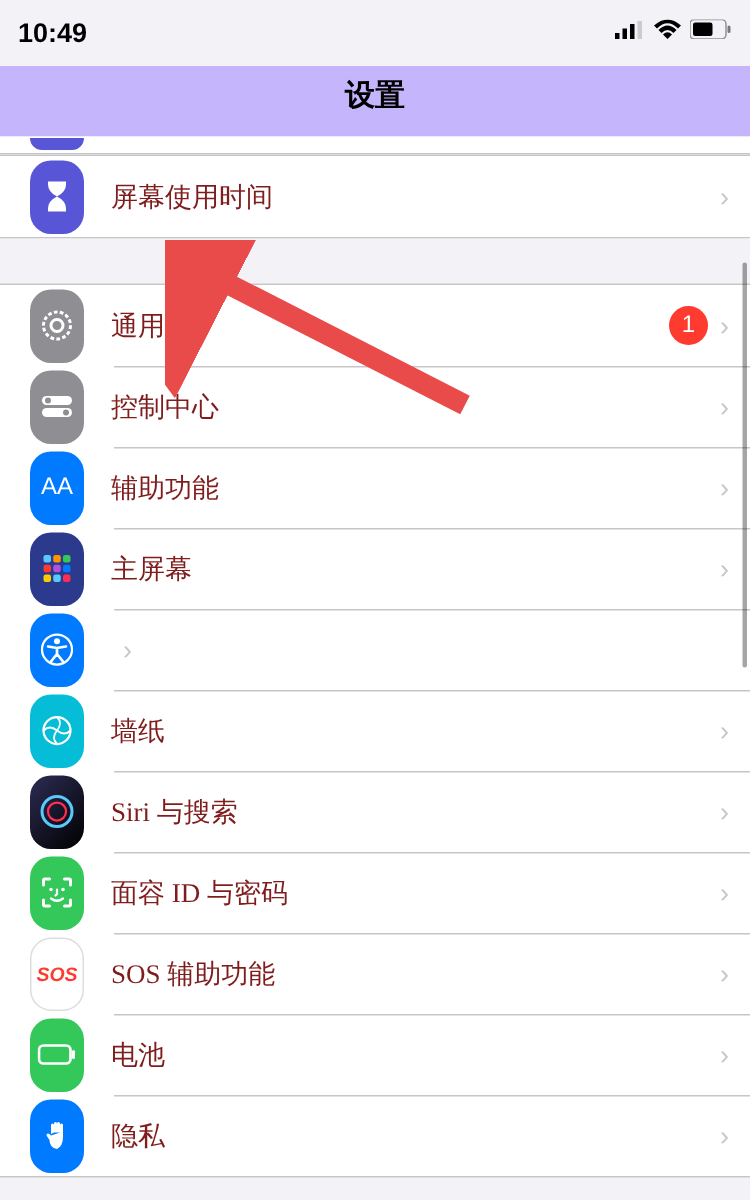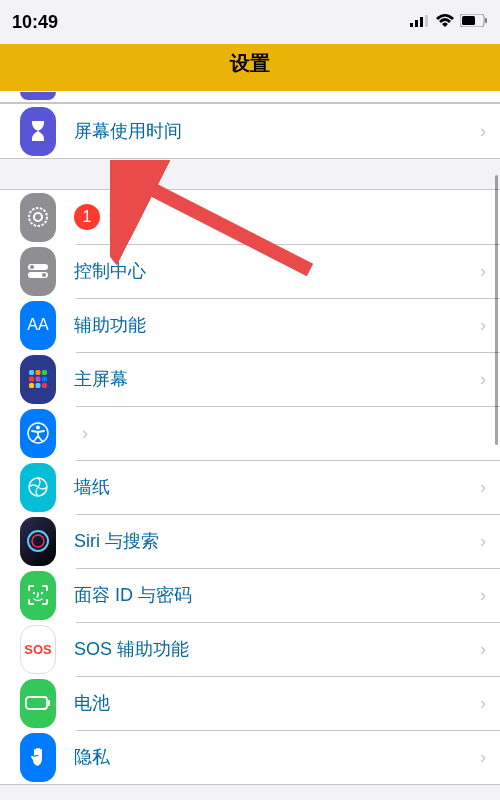--- a/index.html
+++ b/index.html
@@ -19,21 +19,21 @@
       padding: 0 12px;
       background: #f2f2f7;
     }
     .status-time { font-size: 18px; font-weight: 600; }
     .status-right { display: flex; gap: 6px; align-items: center; }
     .page-title {
       text-align: center;
       font-size: 20px;
       font-weight: 600;
       padding: 6px 0 14px;
-      background: #eab308;
+      background: #c4b5fd;
     }
     .section {
       background: #fff;
       border-top: 0.5px solid #c6c6c8;
       border-bottom: 0.5px solid #c6c6c8;
     }
     .section-gap { height: 30px; background: #f2f2f7; }
     .partial-row {
       height: 12px;
       background: #fff;
@@ -73,21 +73,21 @@
       border-radius: 14px;
       display: flex;
       align-items: center;
       justify-content: center;
       margin-right: 18px;
       flex-shrink: 0;
       color: #fff;
       font-size: 16px;
       font-weight: 500;
     }
-    .label { flex: 1; font-size: 18px; color: #0369a1; }
+    .label { flex: 1; font-size: 18px; color: #7f1d1d; font-family: Liberation Serif, serif; }
     .chevron {
       color: #c7c7cc;
       font-size: 18px;
       margin-left: 8px;
     }
     .badge {
       background: #ff3b30;
       color: #fff;
       border-radius: 50%;
       width: 26px;
@@ -166,20 +166,21 @@
 
 <div class="section">
 
   <div class="row">
     <div class="icon bg-gray">
       <svg width="22" height="22" viewBox="0 0 22 22">
           <circle cx="11" cy="11" r="9" fill="none" stroke="#fff" stroke-width="2" stroke-dasharray="2.5 1.5"></circle>
           <circle cx="11" cy="11" r="4" fill="none" stroke="#fff" stroke-width="2"></circle>
         </svg>
     </div>
+    <span class="label">通用</span>
     <span class="badge">1</span>
     <span class="chevron">›</span>
   </div>
 
   <div class="row">
     <div class="icon bg-gray">
       <svg width="22" height="16" viewBox="0 0 22 16">
           <rect x="1" y="1" width="20" height="6" rx="3" fill="#fff"></rect>
           <circle cx="5" cy="4" r="2" fill="#8e8e93"></circle>
           <rect x="1" y="9" width="20" height="6" rx="3" fill="#fff"></rect>
@@ -257,21 +258,21 @@
           <circle cx="16" cy="10" r="1.2" fill="#fff"></circle>
           <path d="M12 10 V13 L11 14 M8 16 Q12 19 16 16" stroke="#fff" stroke-width="1.5" fill="none" stroke-linecap="round"></path>
         </svg>
     </div>
     <span class="label">面容 ID 与密码</span>
     <span class="chevron">›</span>
   </div>
 
   <div class="row">
     <div class="icon bg-white-border">
-      <span style="color:#ff3b30;font-size:13px;font-weight:700;">SOS</span>
+      <span style="color:#ff3b30;font-size:13px;font-weight:700;font-style:italic;">SOS</span>
     </div>
     <span class="label">SOS 辅助功能</span>
     <span class="chevron">›</span>
   </div>
 
   <div class="row">
     <div class="icon bg-green">
       <svg width="26" height="14" viewBox="0 0 26 14">
           <rect x="1" y="1" width="21" height="12" rx="3" fill="none" stroke="#fff" stroke-width="1.8"></rect>
           <rect x="23" y="4" width="2" height="6" rx="1" fill="#fff"></rect>

